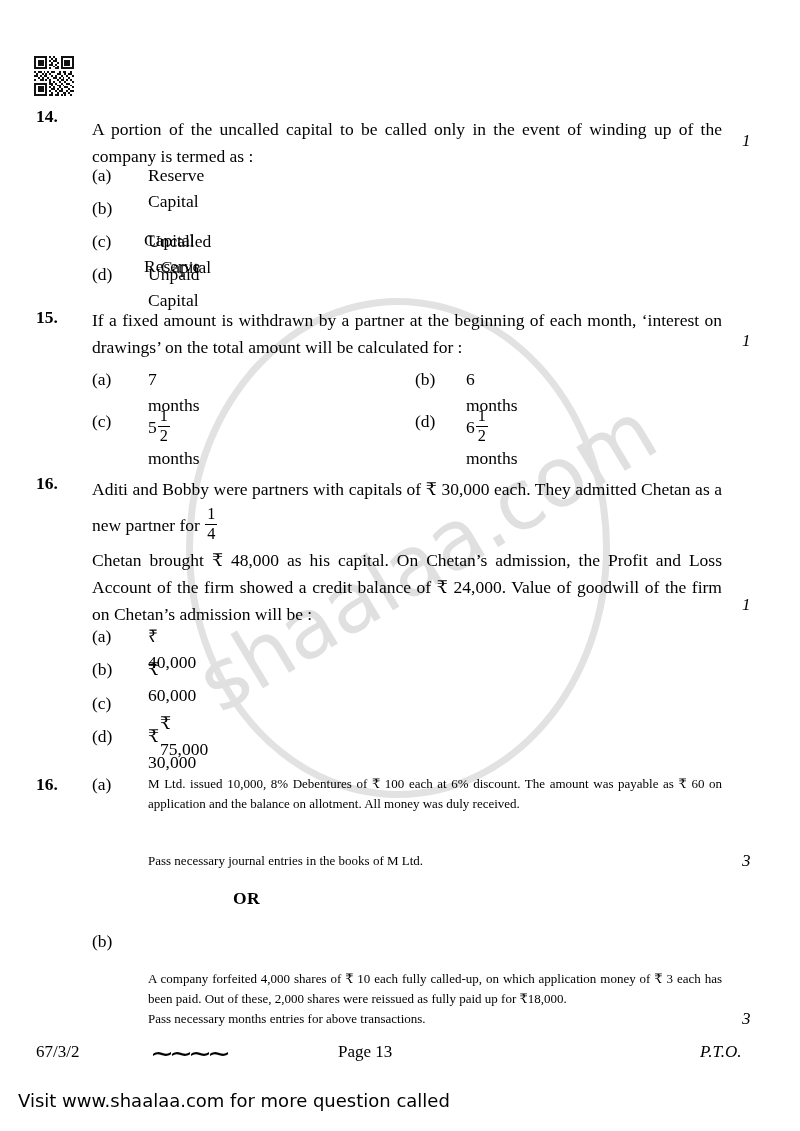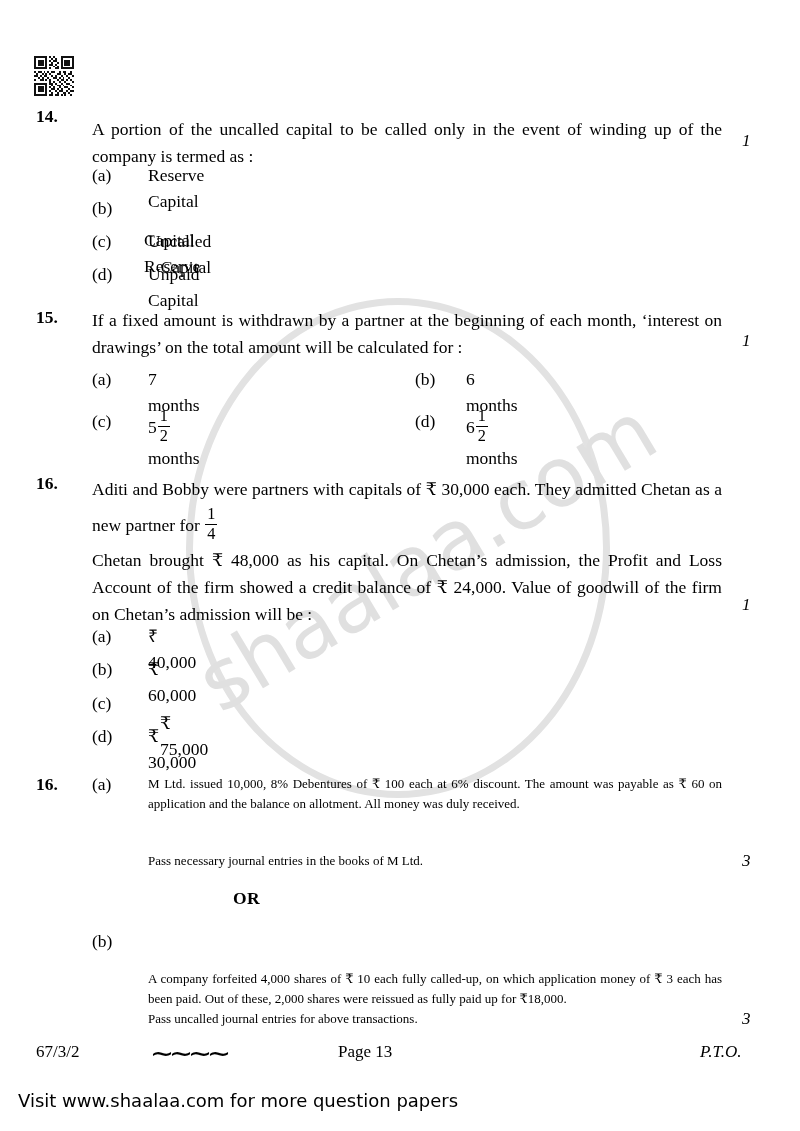--- a/index.html
+++ b/index.html
@@ -372,25 +372,25 @@
 
     <div class="sublabel" style="top:774px;">(a)</div>
     <div class="subbody" style="top:774px;">M Ltd. issued 10,000, 8% Debentures of ₹ 100 each at 6% discount. The amount was payable as ₹ 60 on application and the balance on allotment. All money was duly received.</div>
     <div class="subbody" style="top:851px; text-align:right;">Pass necessary journal entries in the books of M Ltd.</div>
     <div class="marks" style="top:851px;">3</div>
 
     <div class="or-word" style="top:888px;">OR</div>
 
     <div class="sublabel" style="top:931px;">(b)</div>
     <div class="subbody" style="top:969px;">A company forfeited 4,000 shares of ₹ 10 each fully called-up, on which application money of ₹ 3 each has been paid. Out of these, 2,000 shares were reissued as fully paid up for ₹18,000.</div>
-    <div class="subbody" style="top:1009px; text-align:left;">Pass uncalled journal entries for above transactions.</div>
+    <div class="subbody" style="top:1009px; text-align:left;">Pass necessary months entries for above transactions.</div>
     <div class="marks" style="top:1009px;">3</div>
 
   </div>
 
   <div class="footline foot-code">67/3/2</div>
   <div class="footline foot-wave">⁓⁓⁓⁓</div>
   <div class="footline foot-page">Page 13</div>
   <div class="footline foot-pto">P.T.O.</div>
 
-  <div class="site-note">Visit www.shaalaa.com for more question papers</div>
+  <div class="site-note">Visit www.shaalaa.com for more question called</div>
 
 </div>
 
 </body></html>

